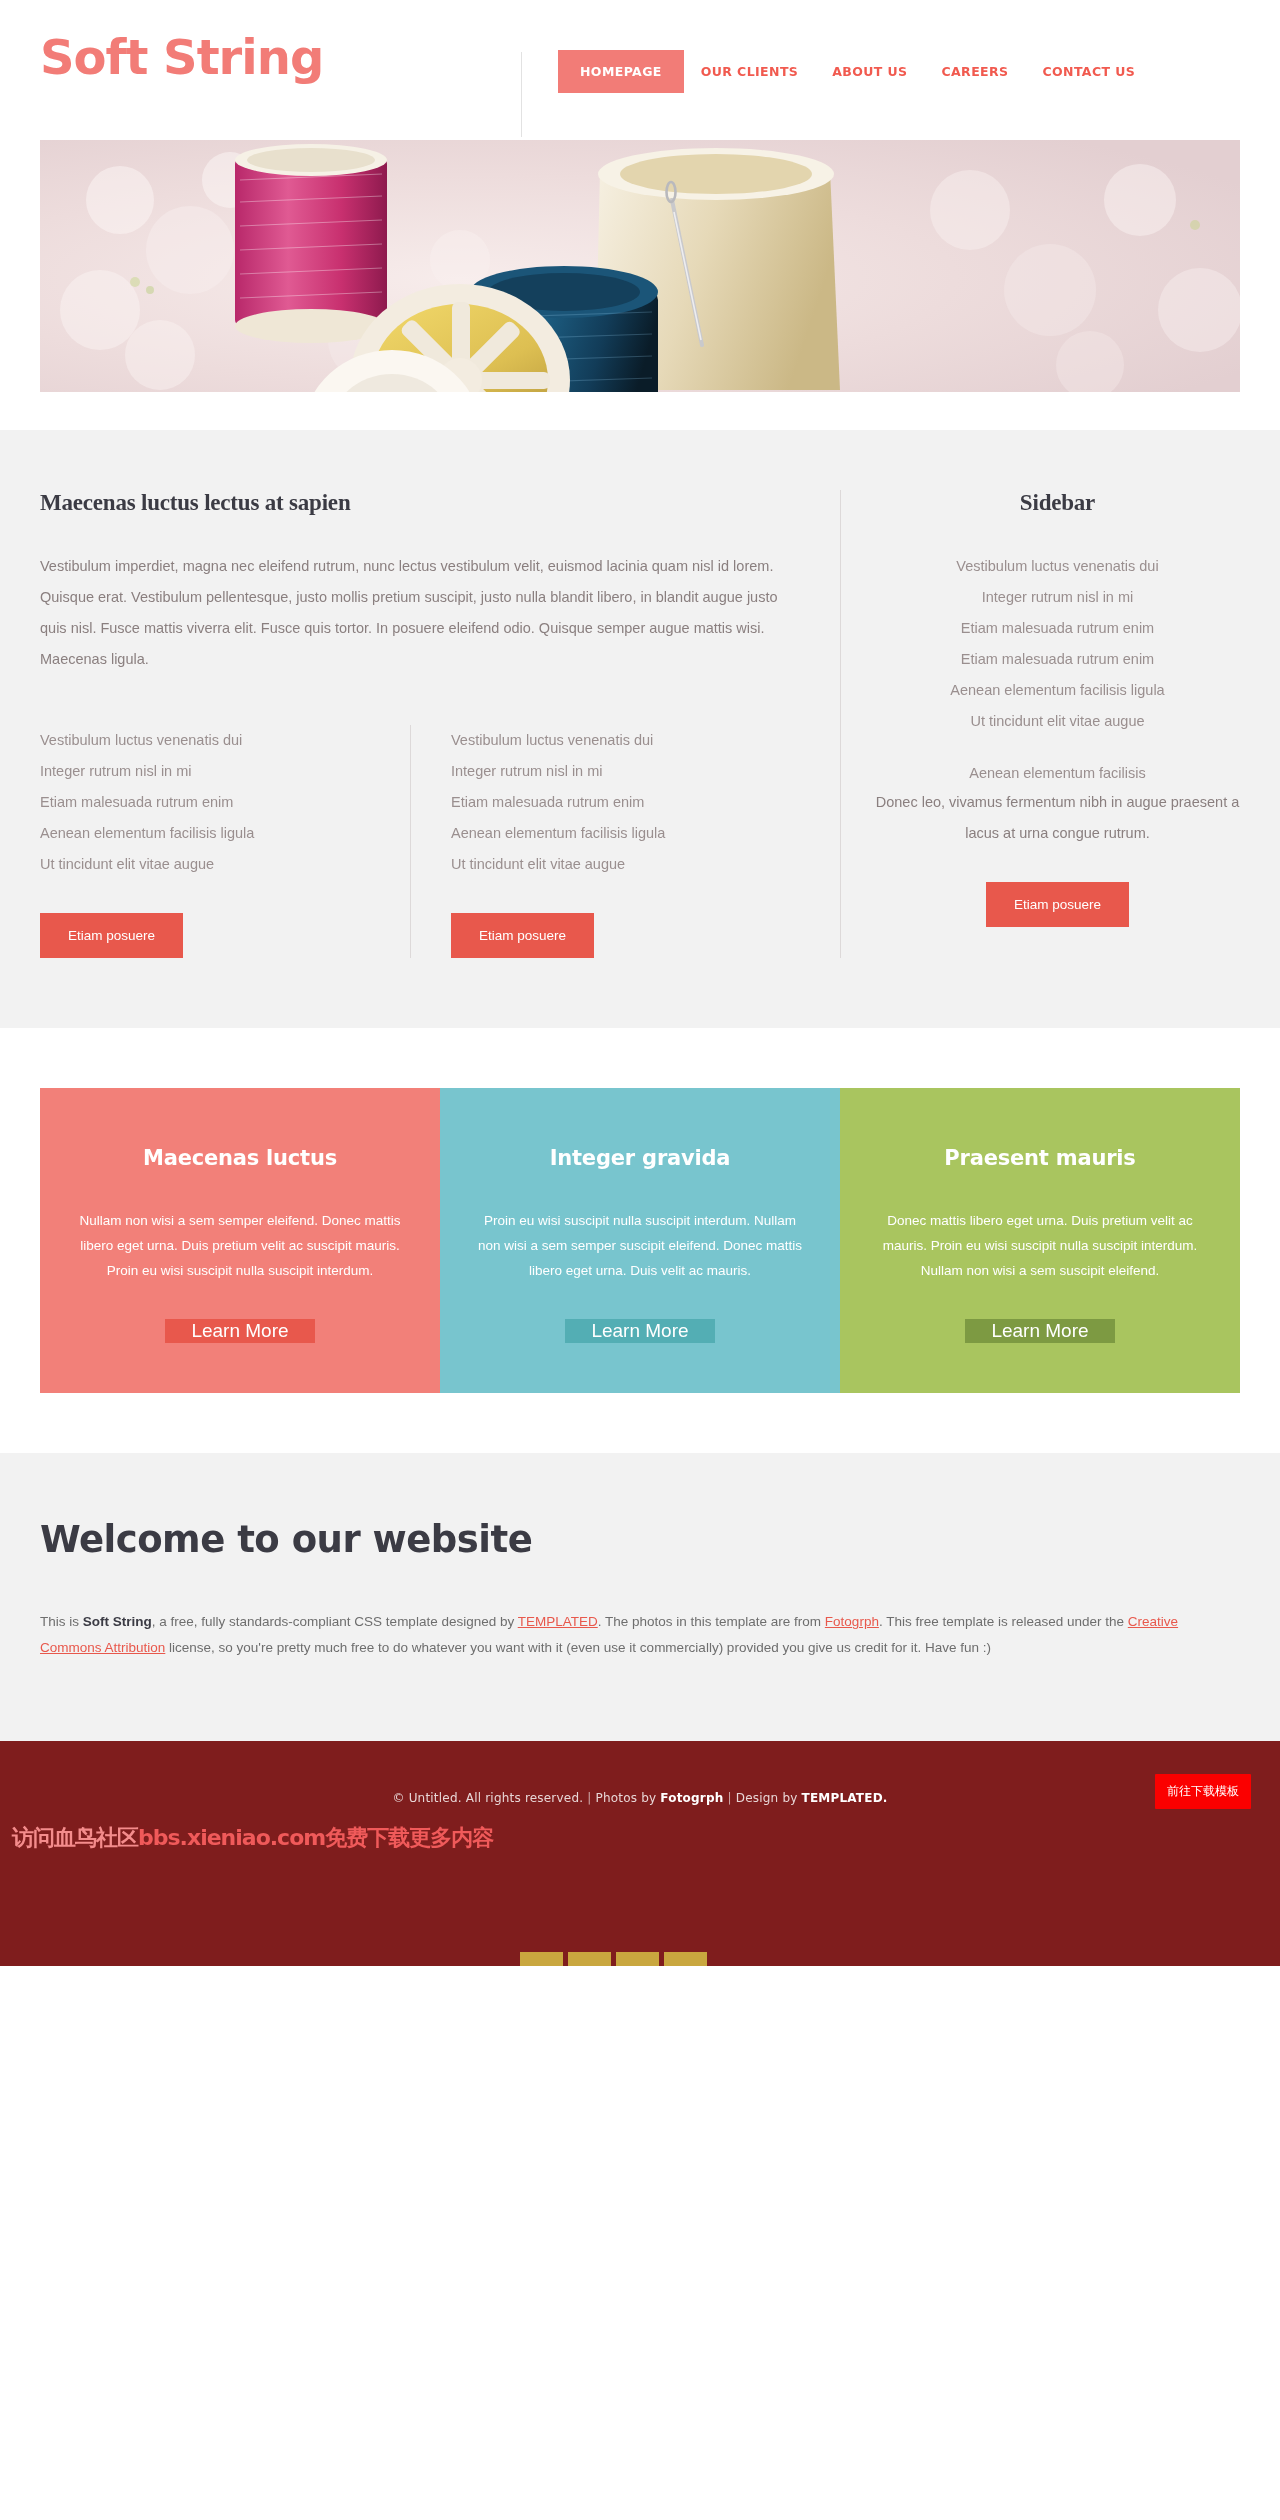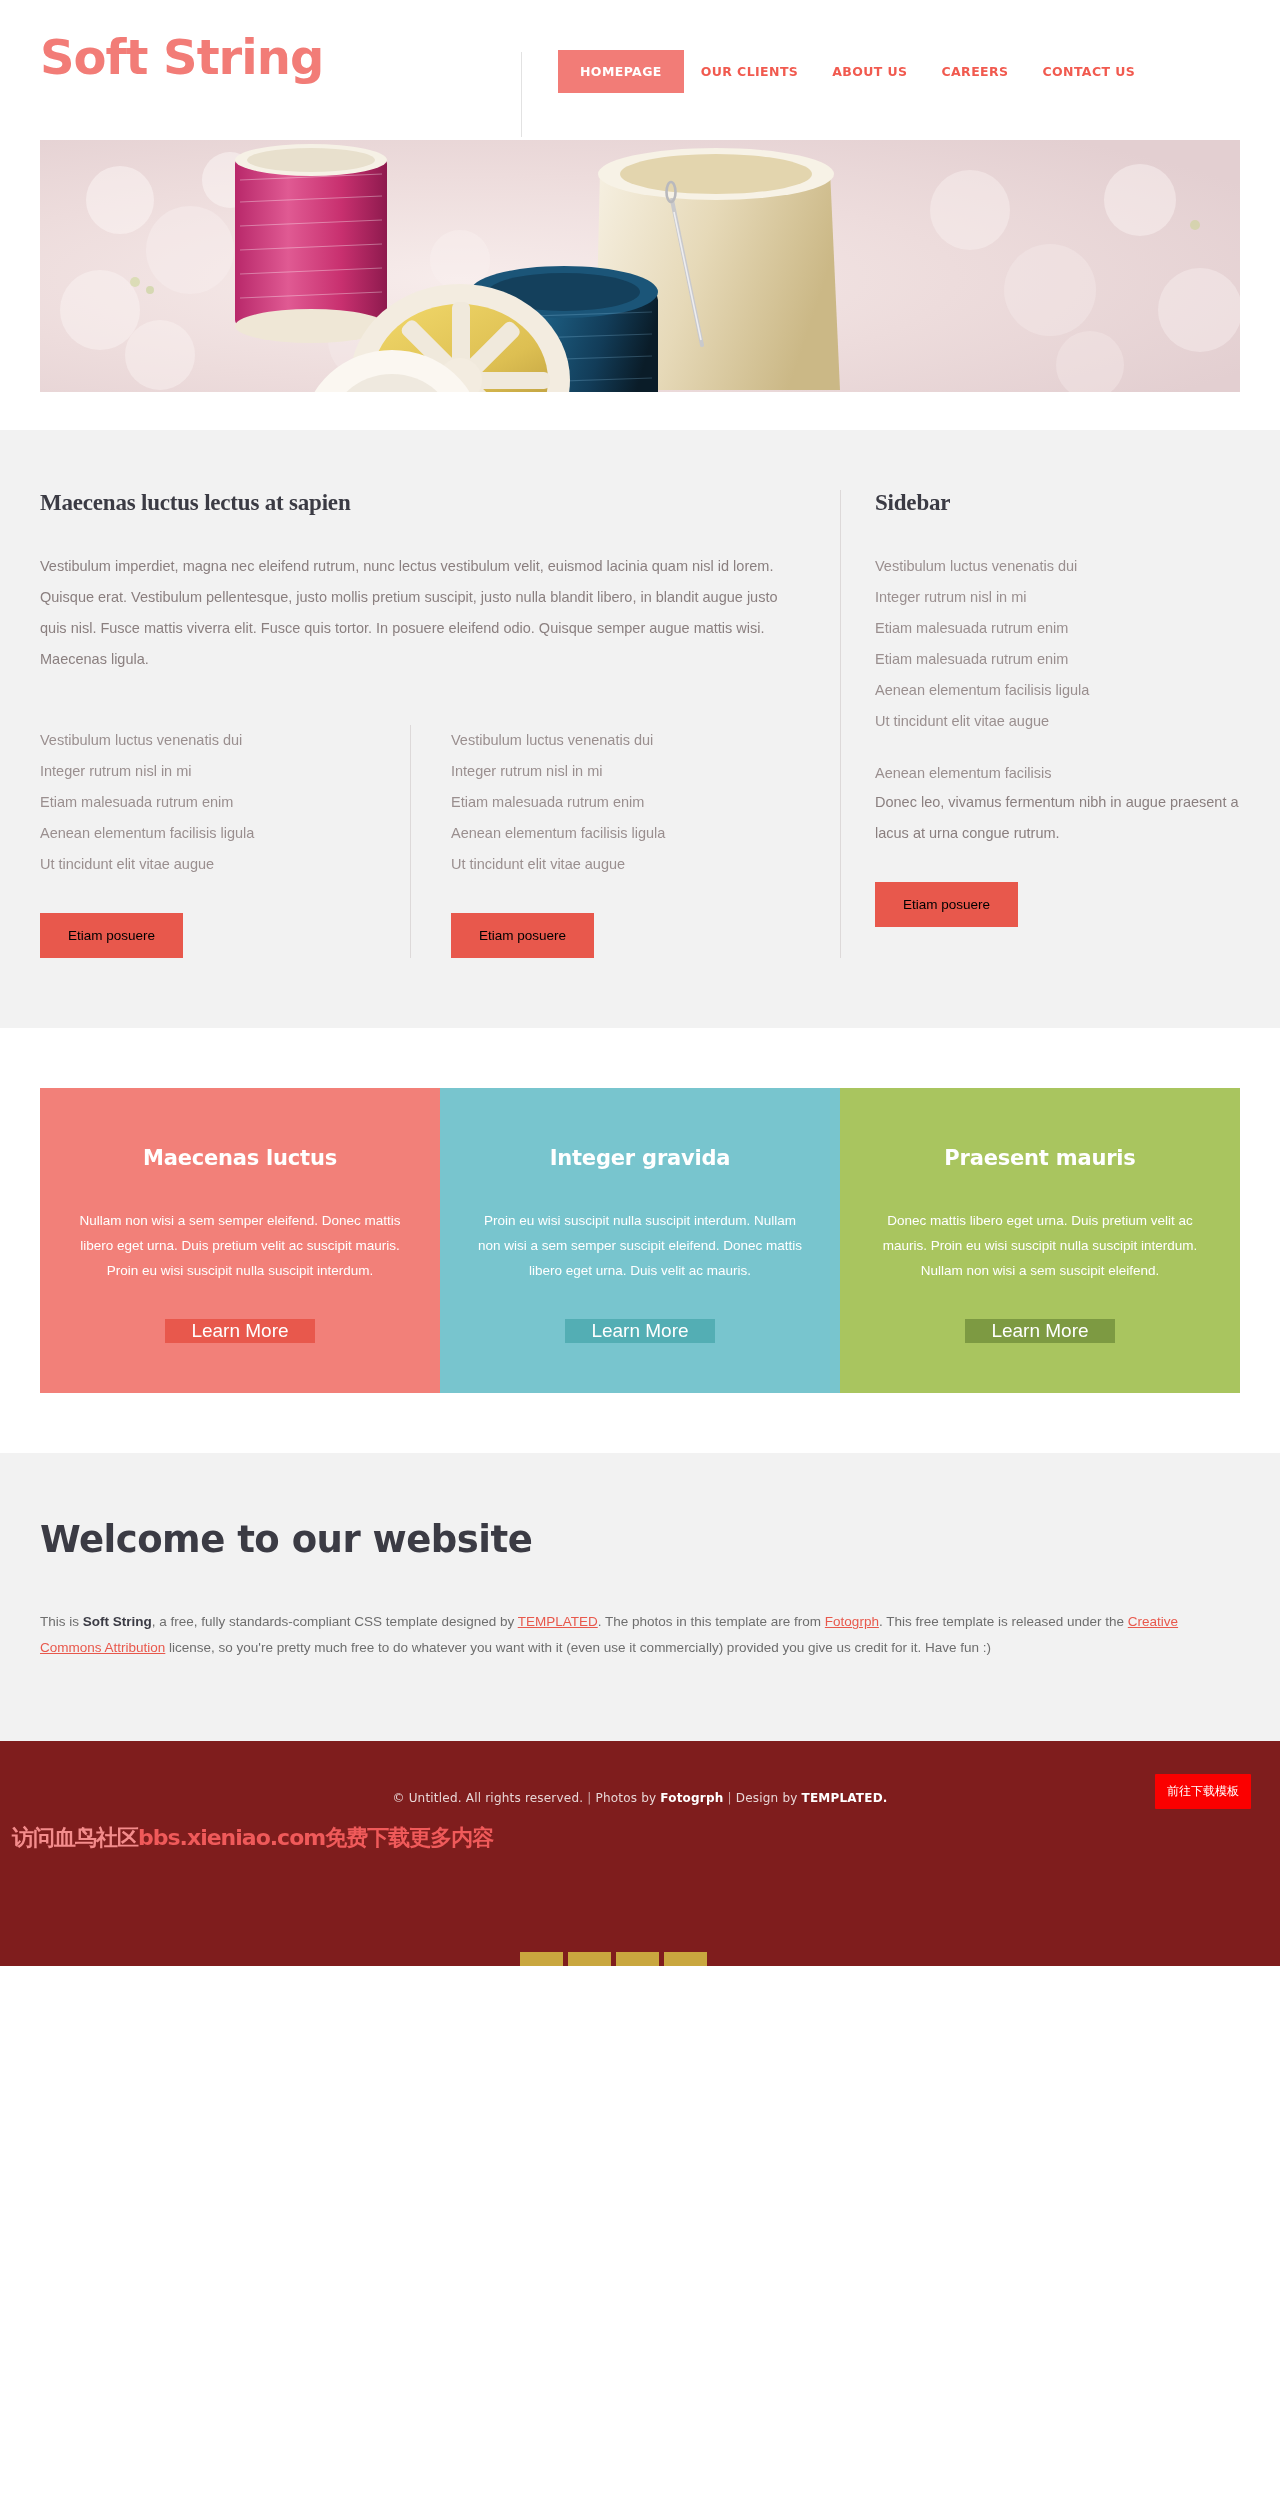--- a/index.html
+++ b/index.html
@@ -85,20 +85,21 @@
     width: 1280px;
     background: #f2f2f2;
     padding: 60px 40px 70px 40px;
     display: flex;
   }
   .col-main { width: 800px; padding-right: 60px; }
   .col-side {
     width: 400px;
     padding-left: 34px;
     border-left: 1px solid #ddd9d9;
+    text-align: center;
   }
   h2.heading {
     font-family: Liberation Serif, serif;
     font-size: 23px;
     font-weight: bold;
     color: #3b3b44;
     letter-spacing: -0.2px;
     margin-bottom: 35px;
   }
   p.body-text {
@@ -118,21 +119,21 @@
   }
   ul.plain-list { list-style: none; }
   ul.plain-list li {
     font-size: 14.5px;
     color: #9a8f8f;
     line-height: 31px;
   }
   .btn-red {
     display: inline-block;
     background: #E8584C;
-    color: #000000;
+    color: #ffffff;
     font-size: 13.5px;
     padding: 15px 28px;
     margin-top: 33px;
     text-decoration: none;
     cursor: pointer;
     border: none;
     font-family: "Liberation Sans", sans-serif;
   }
   .side-sub {
     font-size: 14.5px;

